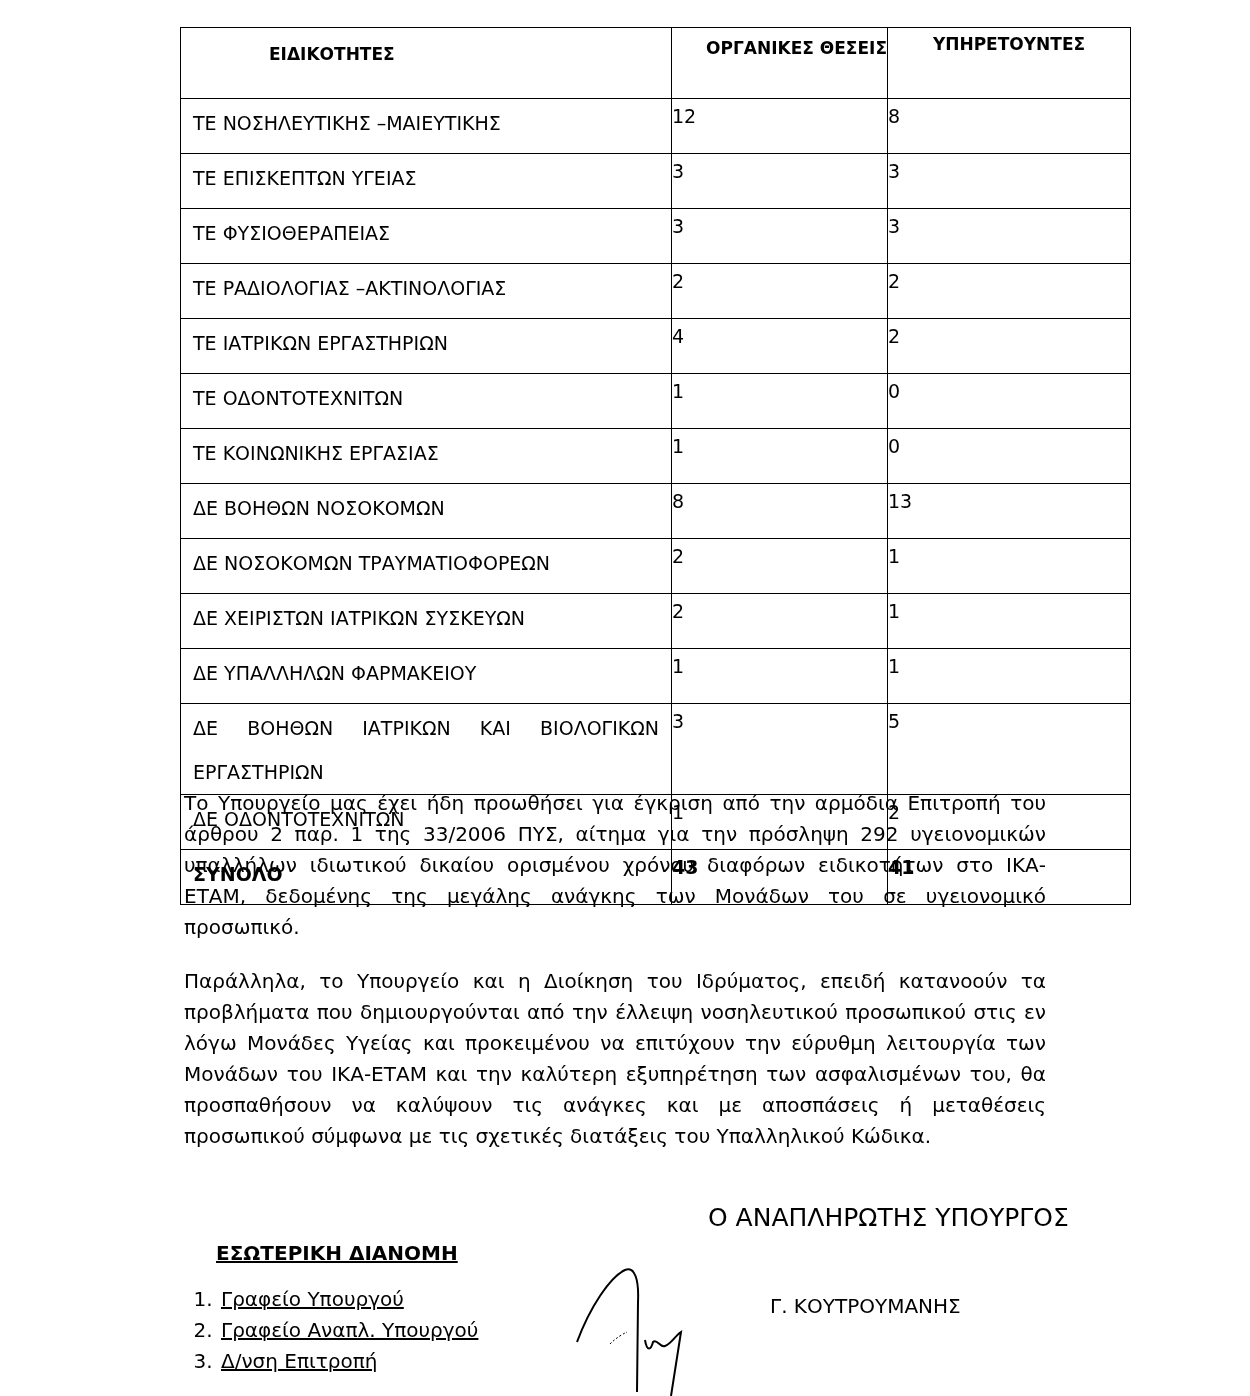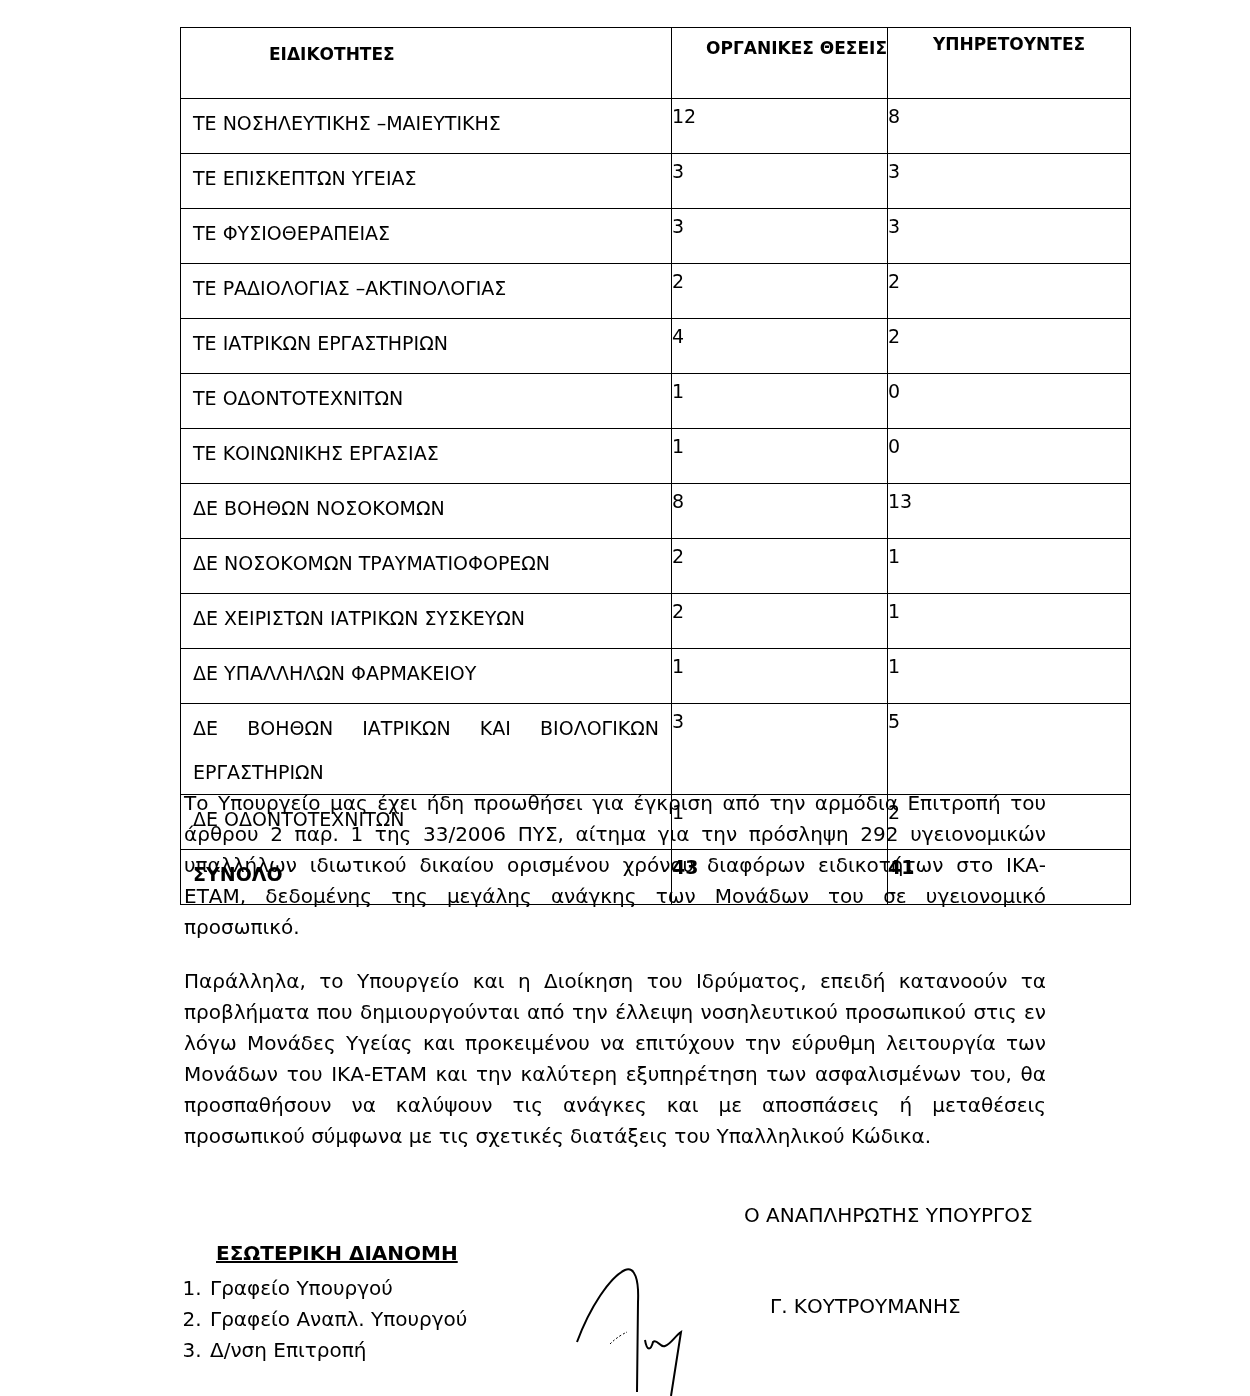--- a/index.html
+++ b/index.html
@@ -31,26 +31,26 @@
   .row.total .name, .row.total .num { font-weight: bold; }
 
   .para {
     position: absolute; left: 176px; width: 862px;
     font-family: "DejaVu Sans", sans-serif; font-size: 20px; line-height: 31px;
     text-align: justify; margin: 8px;
   }
   .para-1 { top: 780px; }
   .para-2 { top: 958px; }
 
-  .signatory-title { position: absolute; left: 744px; top: 1203px; font-size: 20px; }
+  .signatory-title { position: absolute; left: 708px; top: 1203px; font-size: 25px; }
   .signatory-name { position: absolute; left: 770px; top: 1294px; font-size: 20px; }
 
   .distribution { position: absolute; left: 180px; top: 1238px; font-size: 20px; line-height: 31px; }
   .distribution-title { font-weight: bold; text-decoration: underline; margin-left: 36px; display: block; }
-  .distribution ol { margin: 4px; padding-left: 24px; }
+  .distribution ol { margin: 15px; padding-left: 24px; text-decoration: underline; }
   .distribution li { padding-left: 2px; }
   .distribution .sub { display: block; padding-left: 10px; }
 
   .signature { position: absolute; left: 565px; top: 1262px; width: 130px; height: 134px; }
 </style>
 </head>
 <body>
 
 <table class="staffing-table">
   <colgroup>

